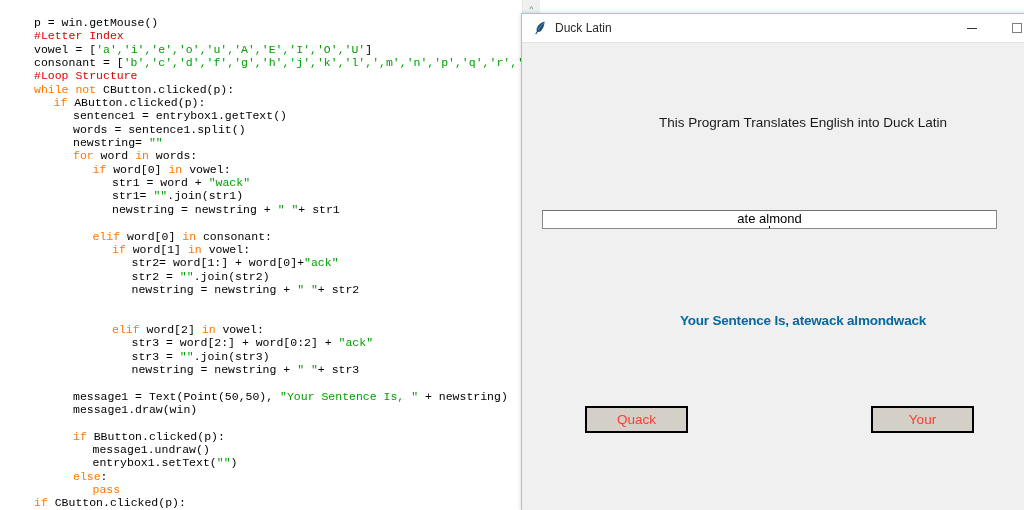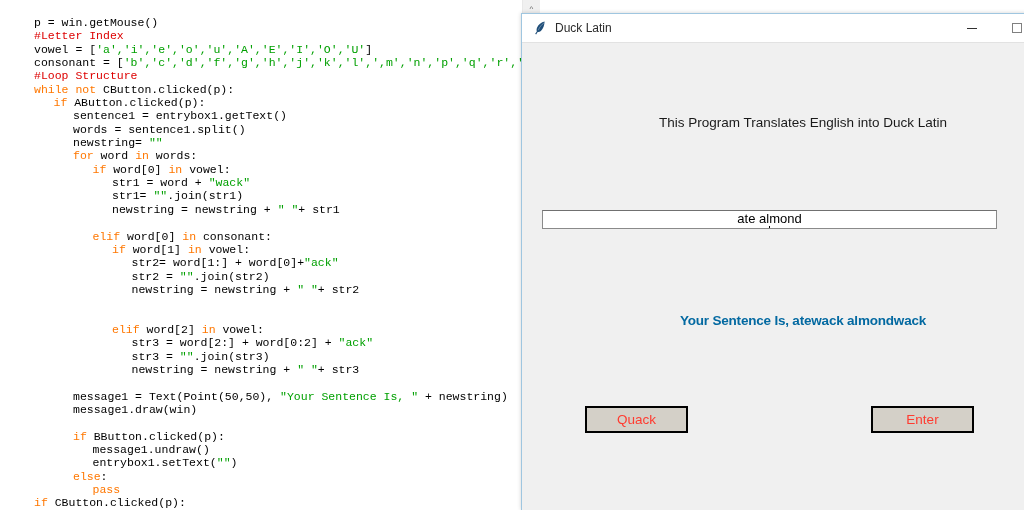--- a/index.html
+++ b/index.html
@@ -244,16 +244,16 @@
     <div class="lbl" id="lbl-title">This Program Translates English into Duck Latin</div>
 
     <div id="entrybox">
       <span id="entry-text">ate almond</span>
         <span id="caret"></span>
     </div>
 
     <div id="result">Your Sentence Is,  atewack almondwack</div>
 
     <button class="tkbtn" id="btn-quack">Quack</button>
-    <button class="tkbtn" id="btn-quit">Enter</button>
+    <button class="tkbtn" id="btn-quit">Your</button>
 
   </div>
 </div>
 
 </body></html>

